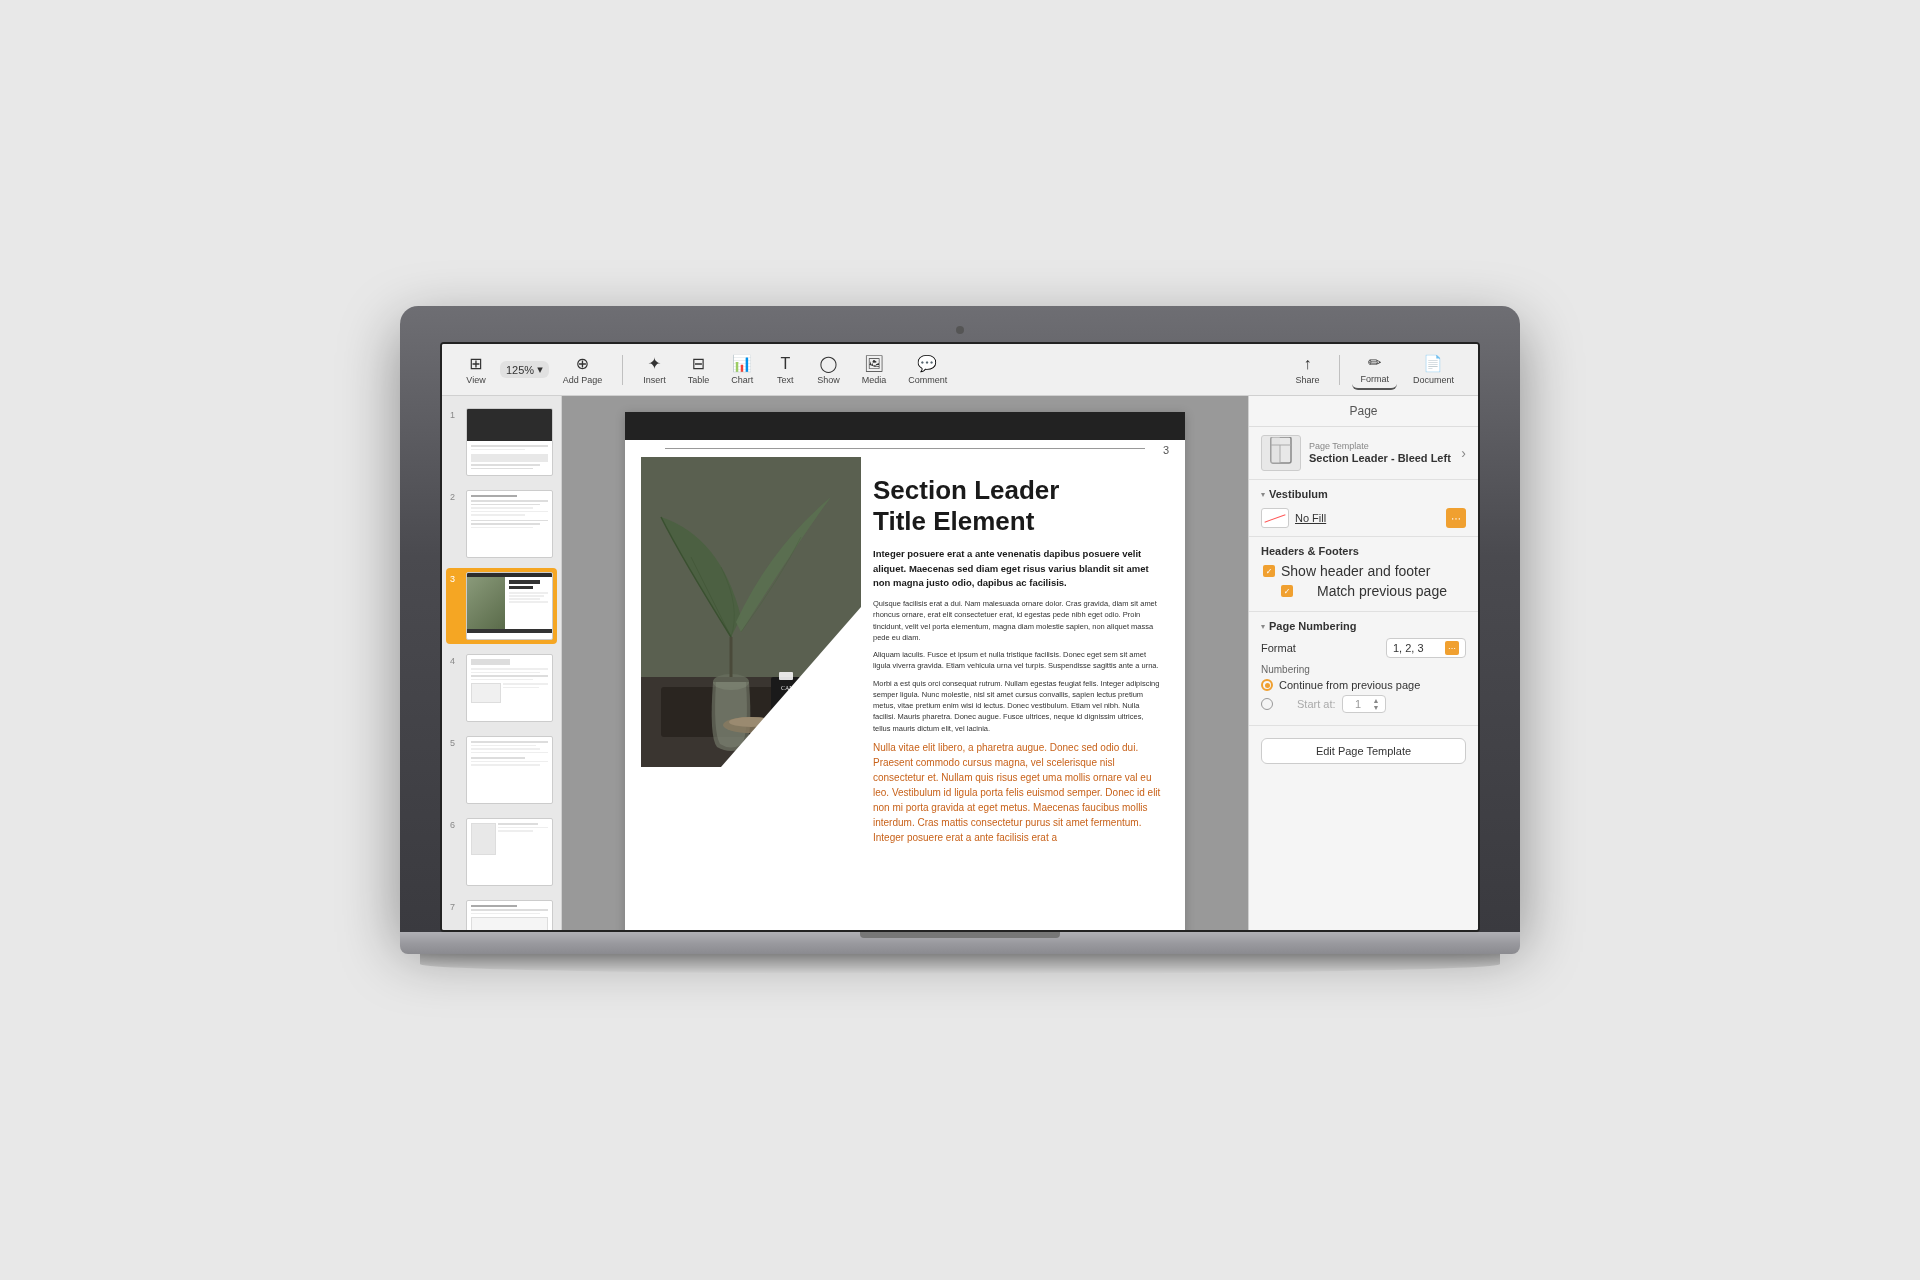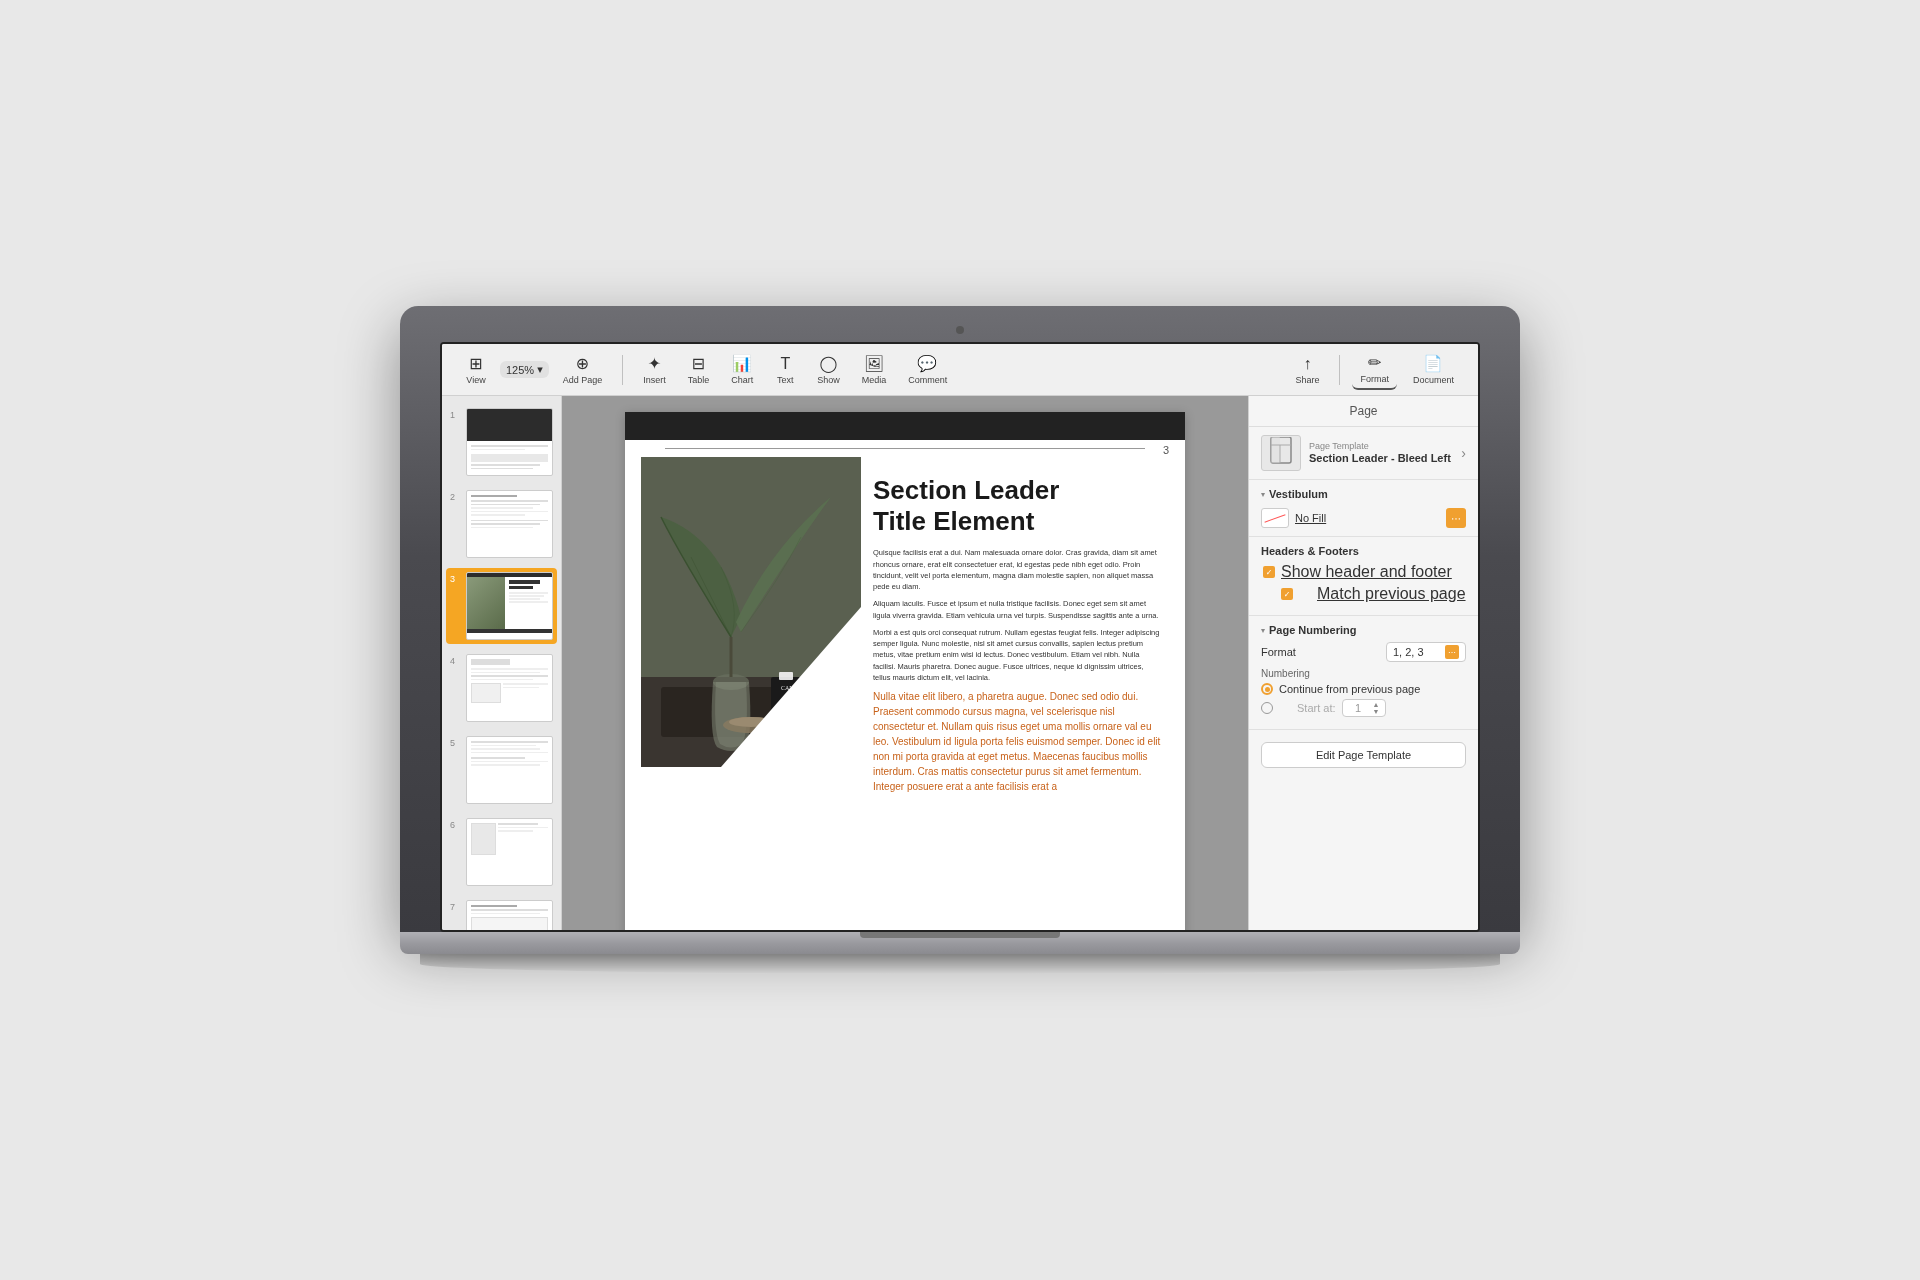--- a/index.html
+++ b/index.html
@@ -450,23 +450,22 @@
       flex-shrink: 0;
     }
 
     .checkbox-orange::after {
       content: '✓';
       font-size: 8px;
       color: white;
     }
 
     .checkbox-label {
-      font-size: 16px;
-      color: #333;
-      text-decoration: underline;
+      font-size: 14px;
+      color: #333;
     }
 
     .checkbox-sub-row {
       display: flex;
       align-items: center;
       gap: 24px;
       margin-bottom: 4px;
       padding-left: 20px;
     }
 
@@ -902,20 +901,21 @@
                       <line x1="90" y1="220" x2="90" y2="180" stroke="#4a4a3a" stroke-width="3"></line>
                     </svg>
                     
                     <div class="white-triangle"></div>
                   </div>
                 </div>
 
                 <div class="page-right-col">
                   <h1 class="page-title">Section Leader<br>Title Element</h1>
 
+                  <p class="page-lead">Integer posuere erat a ante venenatis dapibus posuere velit aliquet. Maecenas sed diam eget risus varius blandit sit amet non magna justo odio, dapibus ac facilisis.</p>
 
                   <p class="page-body">Quisque facilisis erat a dui. Nam malesuada ornare dolor. Cras gravida, diam sit amet rhoncus ornare, erat elit consectetuer erat, id egestas pede nibh eget odio. Proin tincidunt, velit vel porta elementum, magna diam molestie sapien, non aliquet massa pede eu diam.</p>
 
                   <p class="page-body">Aliquam iaculis. Fusce et ipsum et nulla tristique facilisis. Donec eget sem sit amet ligula viverra gravida. Etiam vehicula urna vel turpis. Suspendisse sagittis ante a urna.</p>
 
                   <p class="page-body">Morbi a est quis orci consequat rutrum. Nullam egestas feugiat felis. Integer adipiscing semper ligula. Nunc molestie, nisl sit amet cursus convallis, sapien lectus pretium metus, vitae pretium enim wisi id lectus. Donec vestibulum. Etiam vel nibh. Nulla facilisi. Mauris pharetra. Donec augue. Fusce ultrices, neque id dignissim ultrices, tellus mauris dictum elit, vel lacinia.</p>
 
                   <p class="page-body-orange">Nulla vitae elit libero, a pharetra augue. Donec sed odio dui. Praesent commodo cursus magna, vel scelerisque nisl consectetur et. Nullam quis risus eget uma mollis ornare val eu leo. Vestibulum id ligula porta felis euismod semper. Donec id elit non mi porta gravida at eget metus. Maecenas faucibus mollis interdum. Cras mattis consectetur purus sit amet fermentum. Integer posuere erat a ante facilisis erat a</p>
                 </div>
               </div>

